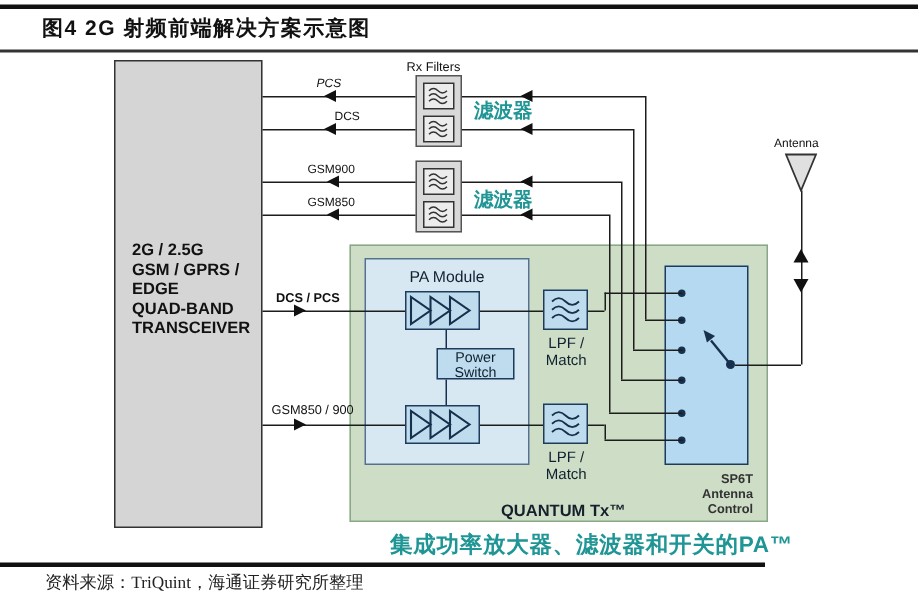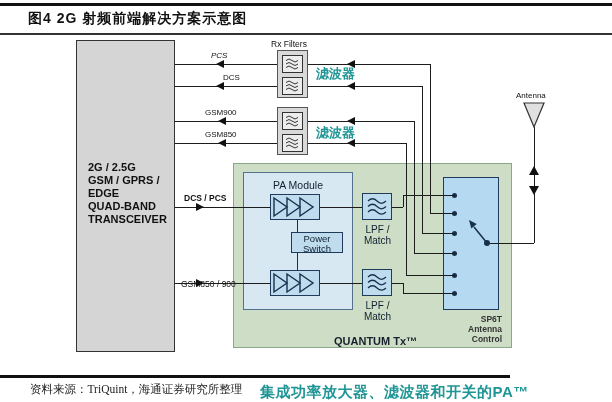--- a/index.html
+++ b/index.html
@@ -147,21 +147,21 @@
 
   <div class="lbl teal" style="left:316px;top:67px;font-size:13px;">滤波器</div>
   <div class="lbl teal" style="left:316px;top:126px;font-size:13px;">滤波器</div>
 
   <div class="lbl" style="left:211px;top:52px;font-size:8px;font-style:italic;">PCS</div>
   <div class="lbl" style="left:211px;top:74px;font-size:8px;padding-left:12px;">DCS</div>
   <div class="lbl" style="left:205px;top:109px;font-size:8px;">GSM900</div>
   <div class="lbl" style="left:205px;top:131px;font-size:8px;">GSM850</div>
 
   <div class="lbl" style="left:184px;top:194px;font-size:8.5px;font-weight:bold;">DCS / PCS</div>
-  <div class="lbl" style="left:181px;top:280px;font-size:8.5px;">GSM850 / 900</div>
+  <div class="lbl" style="left:181px;top:269px;font-size:8.5px;">GSM850 / 900</div>
 
   <div class="hline" style="left:175px;top:64px;width:102px;"></div>
   <div class="hline" style="left:175px;top:86px;width:102px;"></div>
   <div class="hline" style="left:175px;top:121px;width:102px;"></div>
   <div class="hline" style="left:175px;top:143px;width:102px;"></div>
 
   <div class="hline" style="left:308px;top:64px;width:122px;"></div>
   <div class="hline" style="left:308px;top:86px;width:114px;"></div>
   <div class="hline" style="left:308px;top:121px;width:106px;"></div>
   <div class="hline" style="left:308px;top:143px;width:98px;"></div>
@@ -205,17 +205,17 @@
   <div class="arrow-r" style="left:196px;top:203px;"></div>
   <div class="arrow-r" style="left:196px;top:279px;"></div>
   <div class="arrow-u" style="left:529px;top:166px;"></div>
   <div class="arrow-d" style="left:529px;top:186px;"></div>
 
   <div class="lbl" style="left:516px;top:92px;font-size:8px;">Antenna</div>
   <svg class="abs" style="left:523px;top:102px;" width="22" height="26" viewBox="0 0 22 26">
     <polygon points="1,1 21,1 11,25" fill="#e0e0e0" stroke="#333" stroke-width="1.2"></polygon>
   </svg>
 
-  <div class="lbl teal" style="left:260px;top:356px;font-size:15px;letter-spacing:0.5px;margin-top:28px;">集成功率放大器、滤波器和开关的PA™</div>
+  <div class="lbl teal" style="left:260px;top:356px;font-size:15px;letter-spacing:0.5px;">集成功率放大器、滤波器和开关的PA™</div>
   <div class="abs" style="left:0;top:375px;width:510px;height:3px;background:#111;"></div>
   <div class="lbl" style="left:30px;top:383px;font-size:11.5px;font-family:'Liberation Serif','DejaVu Serif',serif;color:#222;">资料来源：TriQuint，海通证券研究所整理</div>
 
 </div>
 
 </body></html>

